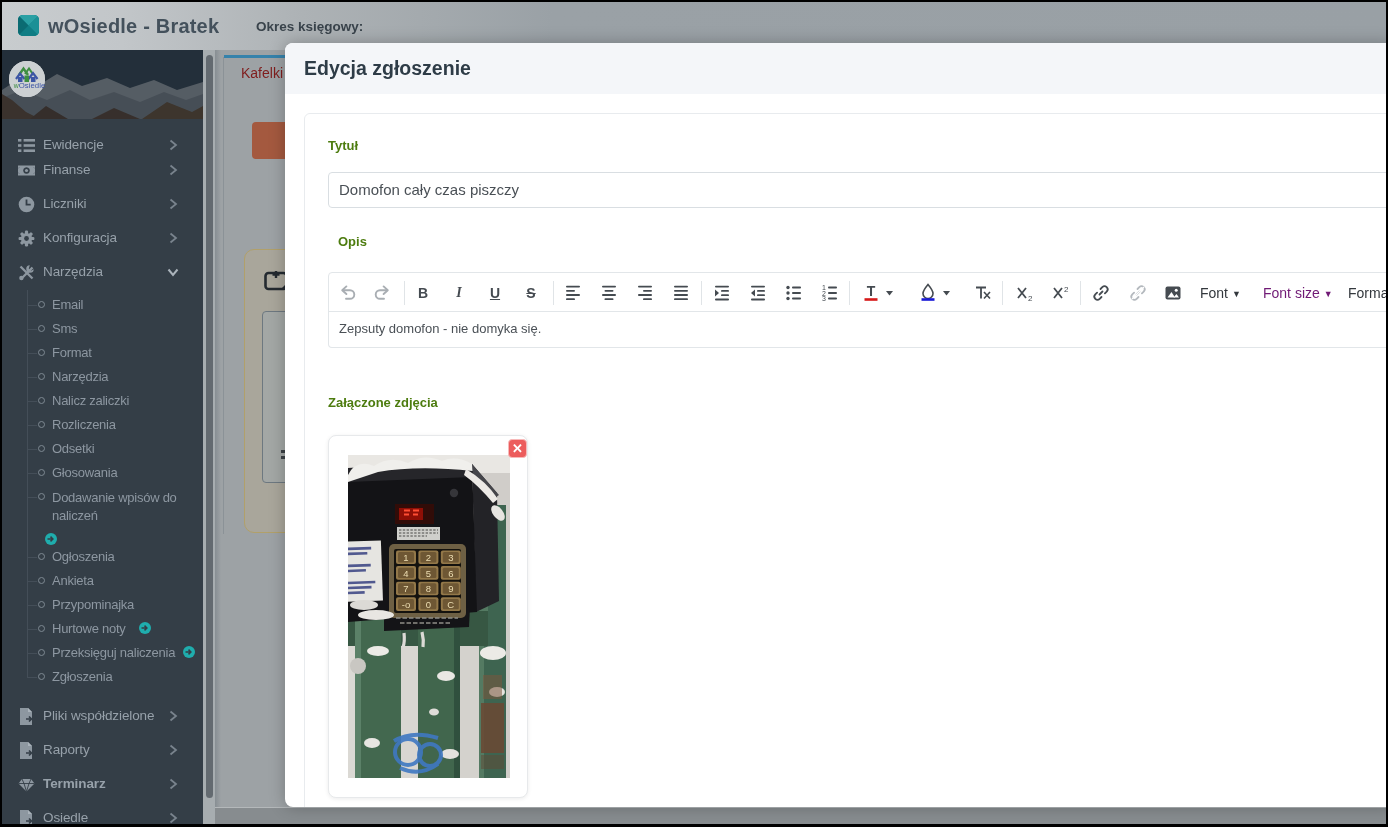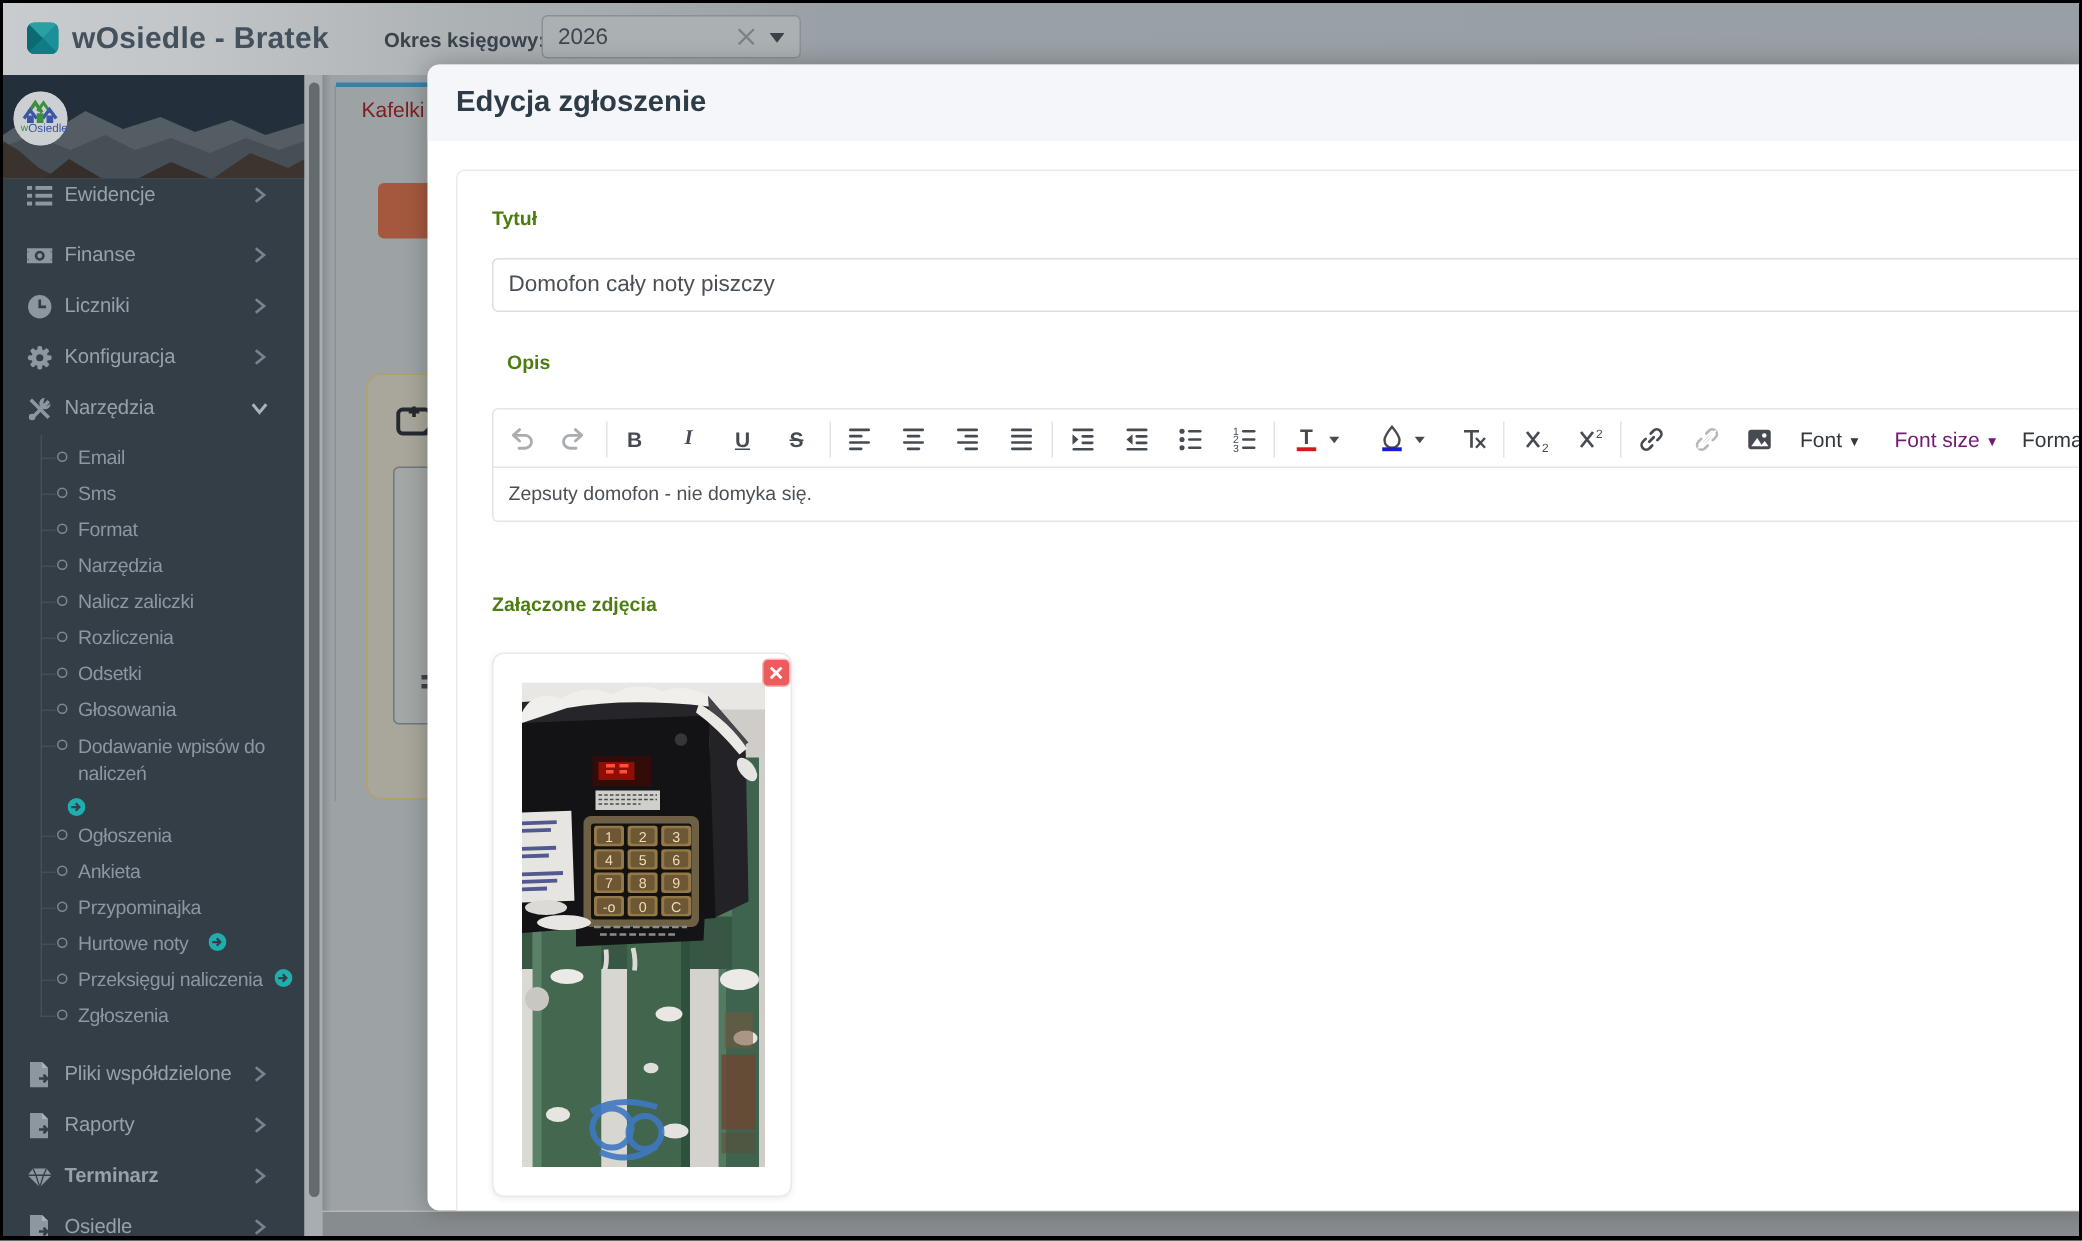--- a/index.html
+++ b/index.html
@@ -81,29 +81,20 @@
   <div id="topbar">
     <div id="appicon"><svg width="21" height="21" viewBox="0 0 21 21">
       <rect width="21" height="21" fill="#15838a"></rect>
       <polygon points="0,0 21,0 10.5,10.5" fill="#2aa0a4"></polygon>
       <polygon points="21,0 21,21 10.5,10.5" fill="#1b9096"></polygon>
       <polygon points="0,21 21,21 10.5,10.5" fill="#107d84"></polygon>
       <polygon points="0,0 0,21 10.5,10.5" fill="#0b6b72"></polygon>
     </svg></div>
     <div id="apptitle">wOsiedle - Bratek</div>
     <div id="oklabel">Okres księgowy:</div>
-    <div id="okselect">
-        <span class="val">2026</span>
-      <svg style="position:absolute; left:128px; top:6px;" width="15" height="15" viewBox="0 0 15 15">
-          <path d="M2.5,2.5 L12.5,12.5 M12.5,2.5 L2.5,12.5" stroke="#7b8287" stroke-width="1.6"></path>
-        </svg>
-      <svg style="position:absolute; left:151px; top:11px;" width="10" height="7" viewBox="0 0 10 7">
-          <polygon points="0,0 10,0 5,6.5" fill="#3a4249"></polygon>
-        </svg>
-    </div>
   </div>
 
   <div id="sidebar">
     <div id="sbphoto">
       <svg width="201" height="69" viewBox="0 0 201 69">
         <rect width="201" height="69" fill="#2d3b45"></rect>
         <polygon points="0,40 15,30 32,38 55,24 80,36 105,28 128,38 152,30 175,40 201,32 201,69 0,69" fill="#848a8e"></polygon>
         <polygon points="0,48 20,40 45,50 68,40 88,50 112,42 138,52 162,42 184,50 201,44 201,69 0,69" fill="#6a7176"></polygon>
         <polygon points="0,69 0,44 10,50 24,62 38,69" fill="#55402f"></polygon>
         <polygon points="28,69 44,56 66,69" fill="#4c392b"></polygon>
@@ -120,21 +111,21 @@
         <polyline points="7,18 11,12.5 15.5,18" fill="none" stroke="#3c55a5" stroke-width="2.2"></polyline>
         <polyline points="19.5,18 24,12 28.5,18" fill="none" stroke="#3c55a5" stroke-width="2.2"></polyline>
         <rect x="9" y="16" width="4.5" height="5" fill="#3c55a5"></rect>
         <rect x="15.5" y="14.5" width="4.5" height="6.5" fill="#3e8e41"></rect>
         <rect x="22" y="16" width="4.5" height="5" fill="#3c55a5"></rect>
         <text x="4.8" y="26.5" font-size="6.8" font-family="Liberation Sans" fill="#3e8e41">w</text>
         <text x="9.8" y="27" font-size="7.8" font-family="Liberation Sans" fill="#3c55a5">Osiedle</text>
       </svg>
     </div>
     <div id="nav">
-    <div class="mitem" style="top:71px;">
+    <div class="mitem" style="top:86px;">
           <span class="ic"><svg width="17" height="17" viewBox="0 0 17 17">
               <g fill="#8d97a0">
                 <rect x="0" y="2" width="3.4" height="2.6"></rect>
                 <rect x="5.6" y="2" width="11.4" height="2.6"></rect>
                 <rect x="0" y="7.2" width="3.4" height="2.6"></rect>
                 <rect x="5.6" y="7.2" width="11.4" height="2.6"></rect>
                 <rect x="0" y="12.4" width="3.4" height="2.6"></rect>
                 <rect x="5.6" y="12.4" width="11.4" height="2.6"></rect>
               </g>
             </svg></span>
@@ -351,21 +342,21 @@
   </div>
   <div id="botband"></div>
 
   <div id="modal">
     <div id="mhead">
         <span>Edycja zgłoszenie</span>
       </div>
     <div id="mcard"></div>
     <div class="h2" style="left:43px; top:95px;">Tytuł</div>
     <div id="tinput">
-        <span>Domofon cały noty piszczy</span>
+        <span>Domofon cały czas piszczy</span>
       </div>
     <div class="h2" style="left:43px; top:191px;margin-left:10px;">Opis</div>
     <div id="toolbar">
         <div style="position:absolute; left:75px; top:8px; width:1px; height:24px; background:#e0e4e7;"></div>
         <div style="position:absolute; left:224px; top:8px; width:1px; height:24px; background:#e0e4e7;"></div>
         <div style="position:absolute; left:372px; top:8px; width:1px; height:24px; background:#e0e4e7;"></div>
         <div style="position:absolute; left:520px; top:8px; width:1px; height:24px; background:#e0e4e7;"></div>
         <div style="position:absolute; left:673px; top:8px; width:1px; height:24px; background:#e0e4e7;"></div>
         <div style="position:absolute; left:751px; top:8px; width:1px; height:24px; background:#e0e4e7;"></div>
         <svg style="position:absolute; left:8px; top:10px;" width="20" height="20" viewBox="0 0 20 20">

